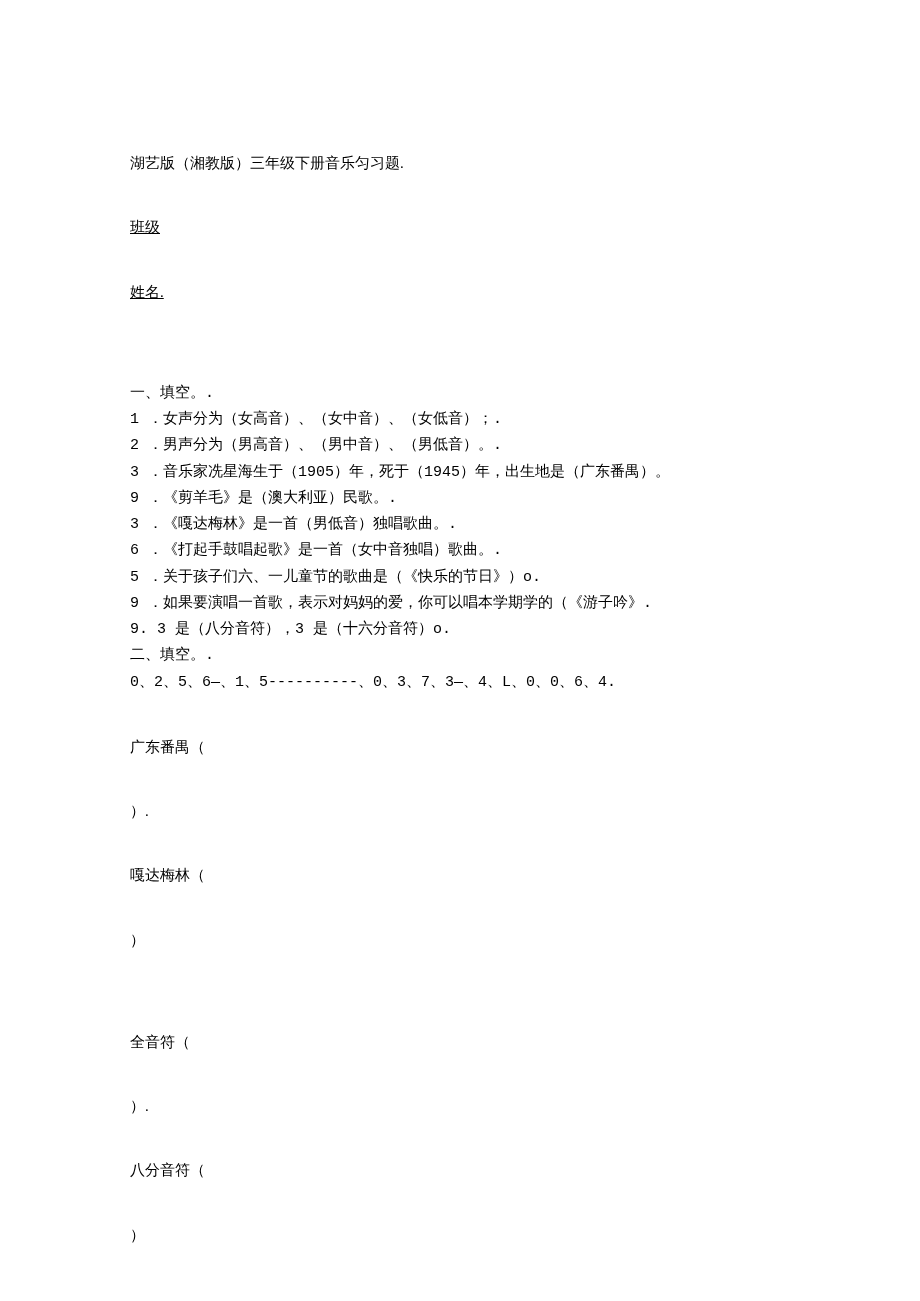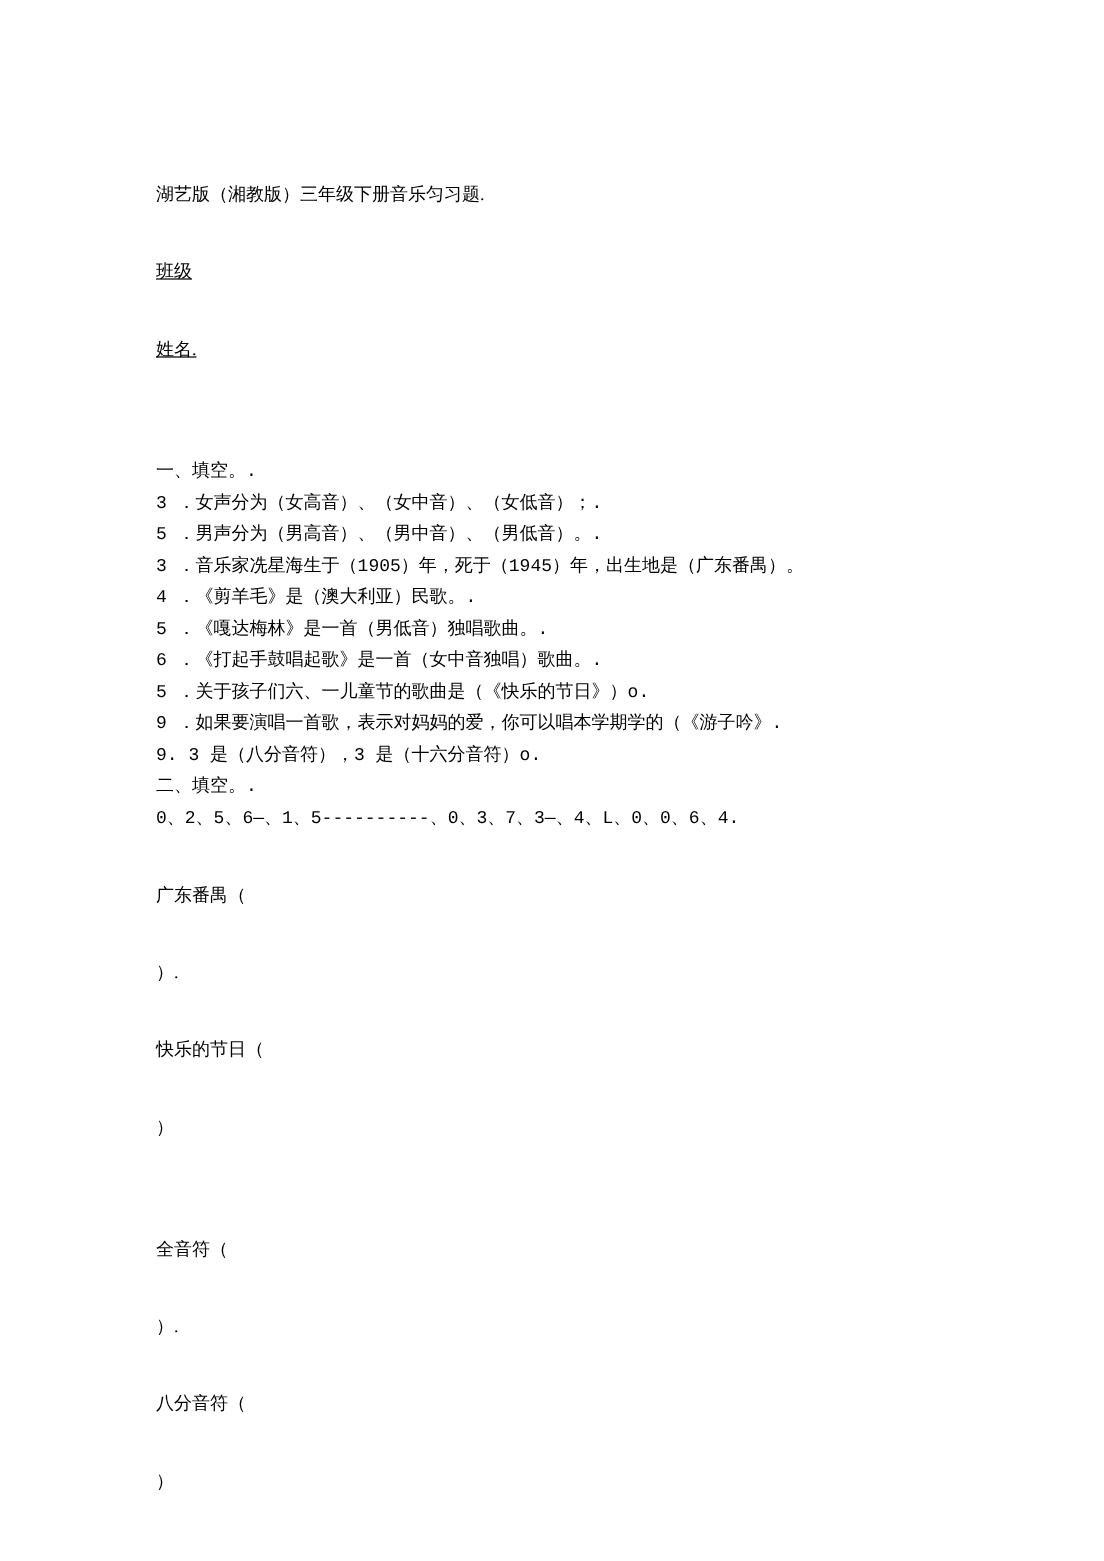--- a/index.html
+++ b/index.html
@@ -46,36 +46,36 @@
 
 <div class="title-block">湖艺版（湘教版）三年级下册音乐匀习题.</div>
 
 <div class="label-block">班级</div>
 
 <div class="label-block">姓名.</div>
 
 <div class="spacer"></div>
 
 <div class="section-line">一、填空。.</div>
-<div class="section-line">3 ．女声分为（女高音）、（女中音）、（女低音）；.</div>
-<div class="section-line">5 ．男声分为（男高音）、（男中音）、（男低音）。.</div>
+<div class="section-line">1 ．女声分为（女高音）、（女中音）、（女低音）；.</div>
+<div class="section-line">2 ．男声分为（男高音）、（男中音）、（男低音）。.</div>
 <div class="section-line">3 ．音乐家冼星海生于（1905）年，死于（1945）年，出生地是（广东番禺）。</div>
-<div class="section-line">4 ．《剪羊毛》是（澳大利亚）民歌。.</div>
-<div class="section-line">5 ．《嘎达梅林》是一首（男低音）独唱歌曲。.</div>
+<div class="section-line">9 ．《剪羊毛》是（澳大利亚）民歌。.</div>
+<div class="section-line">3 ．《嘎达梅林》是一首（男低音）独唱歌曲。.</div>
 <div class="section-line">6 ．《打起手鼓唱起歌》是一首（女中音独唱）歌曲。.</div>
 <div class="section-line">5 ．关于孩子们六、一儿童节的歌曲是（《快乐的节日》）o.</div>
 <div class="section-line">9 ．如果要演唱一首歌，表示对妈妈的爱，你可以唱本学期学的（《游子吟》.</div>
 <div class="section-line">9. 3 是（八分音符），3 是（十六分音符）o.</div>
 <div class="section-line">二、填空。.</div>
 <div class="section-line">0、2、5、6—、1、5----------、0、3、7、3—、4、L、0、0、6、4.</div>
 
 <div class="note-line">广东番禺（</div>
 <div class="note-line note-close">）.</div>
 
-<div class="note-line">快乐的节日（</div>
+<div class="note-line">嘎达梅林（</div>
 <div class="note-line note-close">）</div>
 
 <div class="gap"></div>
 
 <div class="note-line">全音符（</div>
 <div class="note-line note-close">）.</div>
 
 <div class="note-line">八分音符（</div>
 <div class="note-line note-close">）</div>
 

